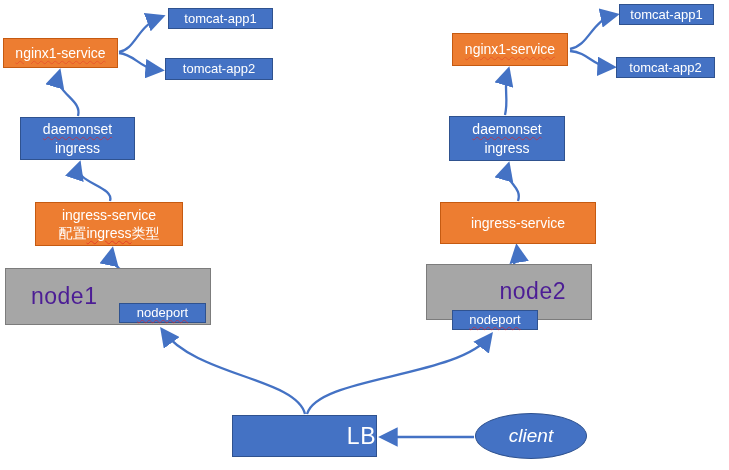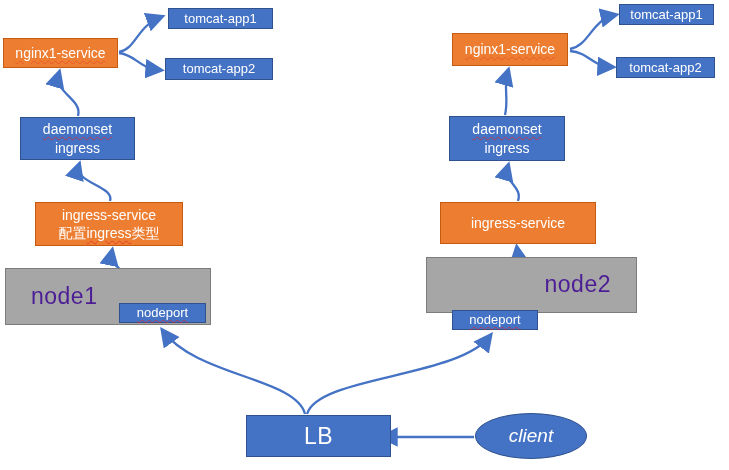--- a/index.html
+++ b/index.html
@@ -34,23 +34,23 @@
   #tomcat-l2 {left:165px;top:58px;  width:108px;height:22px;}
   #daemonset-l{left:20px;top:117px; width:115px;height:43px;}
   #ingress-l {left:35px; top:202px; width:148px;height:44px;}
   #node1     {left:5px;  top:268px; width:206px;height:57px;}
   #nodeport-l{left:119px;top:303px; width:87px; height:20px;}
   #nginx-r   {left:452px;top:33px;  width:116px;height:33px;}
   #tomcat-r1 {left:619px;top:4px;   width:95px; height:21px;}
   #tomcat-r2 {left:616px;top:57px;  width:99px; height:21px;}
   #daemonset-r{left:449px;top:116px;width:116px;height:45px;}
   #ingress-r {left:440px;top:202px; width:156px;height:42px;}
-  #node2     {left:426px;top:257px; width:211px;height:56px;}
+  #node2     {left:426px;top:264px; width:166px;height:56px;}
   #nodeport-r{left:452px;top:310px; width:86px; height:20px;}
-  #lb        {left:246px;top:415px; width:145px;height:42px;}
+  #lb        {left:232px;top:415px; width:145px;height:42px;align-items:flex-end;}
   #client    {left:475px;top:413px; width:112px;height:46px;}
 </style>
 </head>
 <body>
 
 <div id="canvas">
 
   <svg id="arrows" viewBox="0 0 729 470">
     <defs>
       <marker id="ah" viewBox="0 0 10 10" refX="7.5" refY="5" markerWidth="8.5" markerHeight="8.5" orient="auto-start-reverse">

